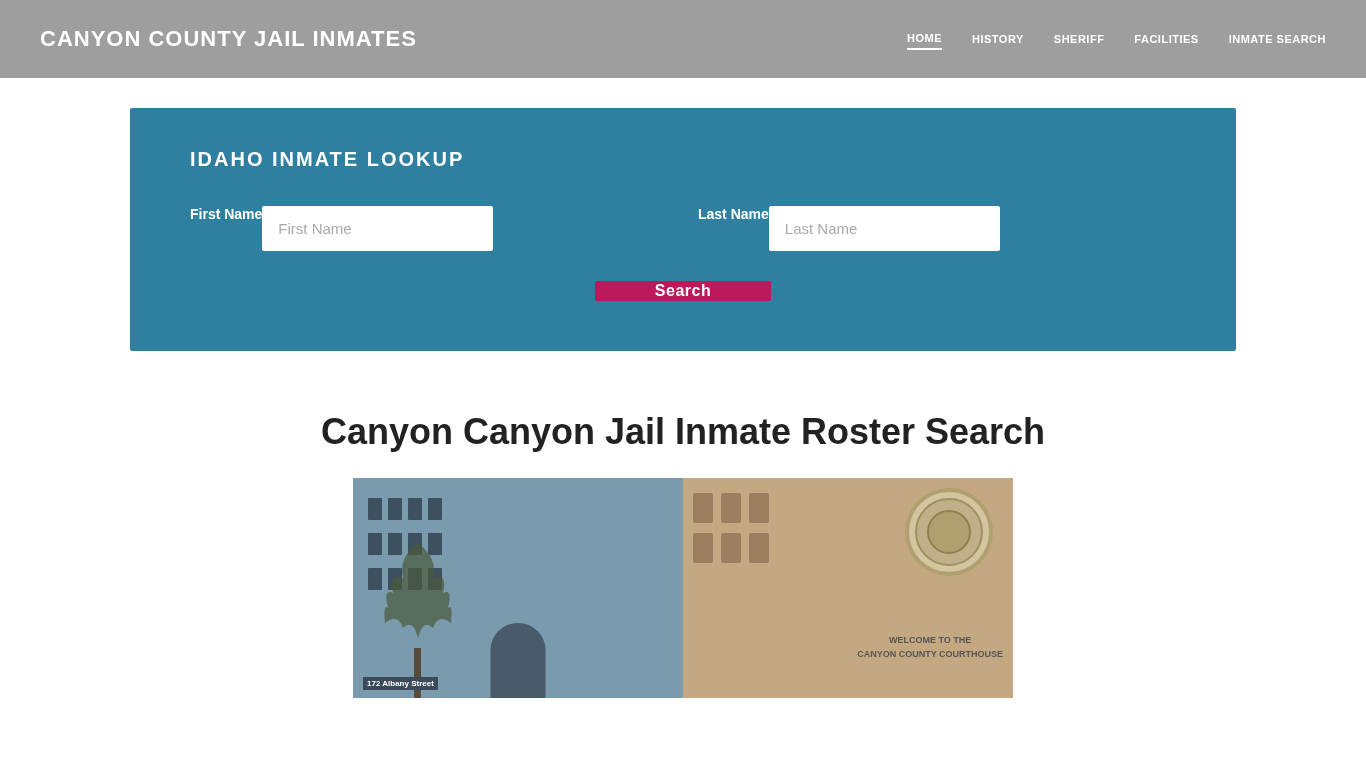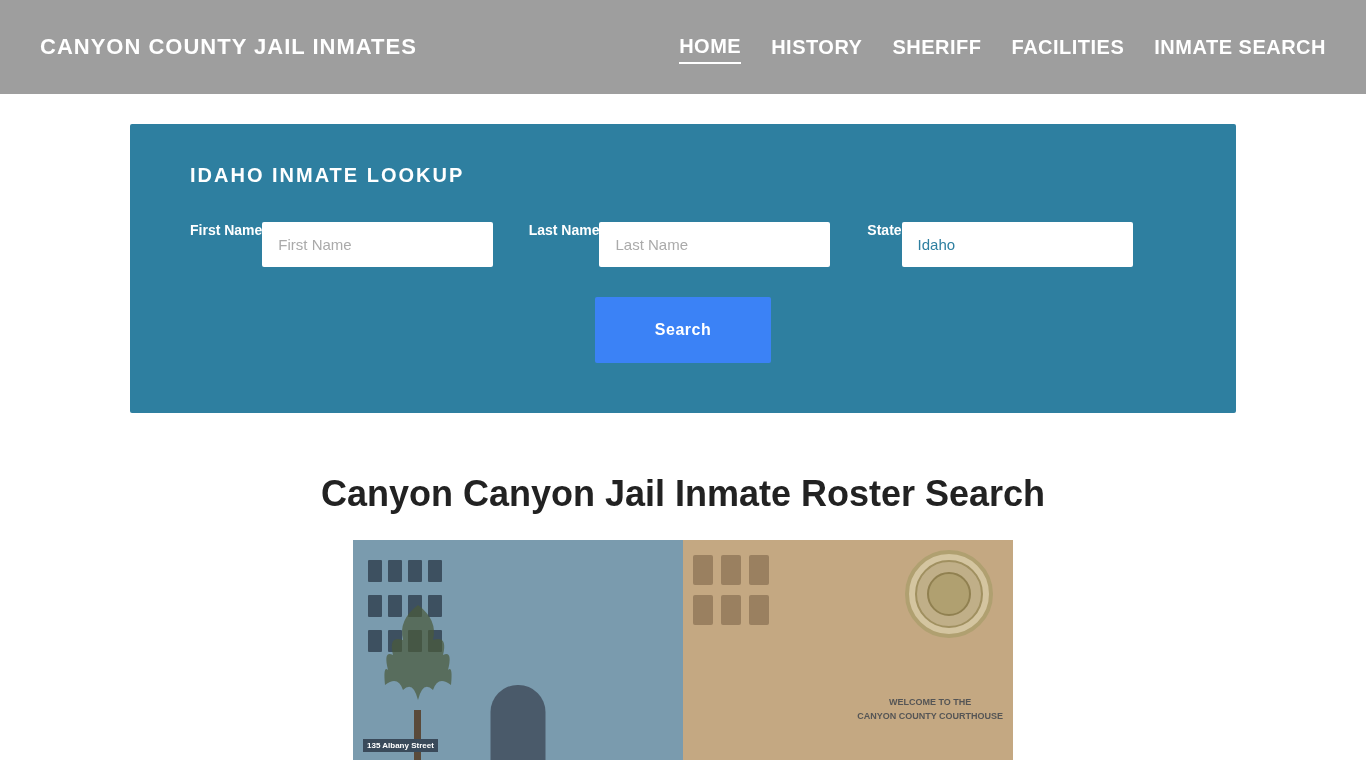--- a/index.html
+++ b/index.html
@@ -15,40 +15,40 @@
       min-height: 768px;
     }
 
     
     header {
       background: #9e9e9e;
       display: flex;
       align-items: center;
       justify-content: space-between;
       padding: 0 40px;
-      height: 94px;
+      height: 78px;
     }
 
     .site-title {
       color: #fff;
       font-size: 22px;
       font-weight: 900;
       letter-spacing: 1px;
       text-transform: uppercase;
     }
 
     nav {
       display: flex;
       gap: 30px;
       align-items: center;
     }
 
     .nav-link {
       color: #fff;
-      font-size: 20px;
+      font-size: 11px;
       font-weight: 700;
       text-transform: uppercase;
       letter-spacing: 0.5px;
       text-decoration: none;
       cursor: pointer;
       padding: 4px 0;
     }
 
     .nav-link.active {
       border-bottom: 2px solid #fff;
@@ -110,24 +110,24 @@
       font-weight: 500;
     }
 
     .search-btn-row {
       display: flex;
       justify-content: center;
       margin-top: 5px;
     }
 
     .search-btn {
-      background: #3b82f6;
+      background: #be185d;
       color: #fff;
       border: none;
-      padding: 24px 60px;
+      padding: 1px 60px;
       font-size: 16px;
       font-weight: 700;
       letter-spacing: 0.5px;
       border-radius: 2px;
       cursor: pointer;
     }
 
     
     .main-content {
       padding: 30px 40px 0;
@@ -190,24 +190,20 @@
 
   <div class="form-row">
     <div class="form-group">
       <label class="form-label">First Name</label>
       <input class="form-input" type="text" placeholder="First Name" style="">
     </div>
     <div class="form-group">
       <label class="form-label">Last Name</label>
       <input class="form-input" type="text" placeholder="Last Name" style="">
     </div>
-    <div class="form-group">
-      <label class="form-label">State</label>
-      <input class="form-input state-input" type="text" value="Idaho" style="">
-    </div>
   </div>
 
   <div class="search-btn-row">
     <button class="search-btn">Search</button>
   </div>
 </section>
 
 <main class="main-content">
   <h1 class="roster-title">Canyon Canyon Jail Inmate Roster Search</h1>
 
@@ -238,21 +234,21 @@
 
       <div style="width:55px;height:75px;border-radius:27px 27px 0 0;background:#4a5a6a;position:absolute;bottom:0;left:50%;transform:translateX(-50%);"></div>
 
       <div style="position:absolute;left:30px;bottom:0;width:70px;height:160px;">
         <div style="width:7px;height:50px;background:#5a4a3a;position:absolute;bottom:0;left:31px;"></div>
         <svg style="position:absolute;bottom:40px;left:0;width:70px;height:120px;" viewBox="0 0 70 120">
           <path d="M35,5 Q55,20 50,40 Q65,35 60,55 Q70,50 65,70 Q70,65 68,85 Q55,75 50,90 Q40,80 35,100 Q30,80 20,90 Q15,75 2,85 Q0,65 5,70 Q0,50 10,55 Q5,35 20,40 Q15,20 35,5Z" fill="#4a5a3a" opacity="0.7"></path>
         </svg>
       </div>
 
-      <div style="position:absolute;bottom:8px;left:10px;color:#fff;font-size:8px;font-weight:700;background:#3a4a5a;padding:2px 4px;">135 Albany Street</div>
+      <div style="position:absolute;bottom:8px;left:10px;color:#fff;font-size:8px;font-weight:700;background:#3a4a5a;padding:2px 4px;">172 Albany Street</div>
     </div>
 
     <div class="courthouse-right">
 
       <div style="position:absolute;top:15px;left:10px;display:flex;gap:8px;">
         <div style="width:20px;height:30px;background:#9a8060;border-radius:2px;"></div>
         <div style="width:20px;height:30px;background:#9a8060;border-radius:2px;"></div>
         <div style="width:20px;height:30px;background:#9a8060;border-radius:2px;"></div>
       </div>
       <div style="position:absolute;top:55px;left:10px;display:flex;gap:8px;">

